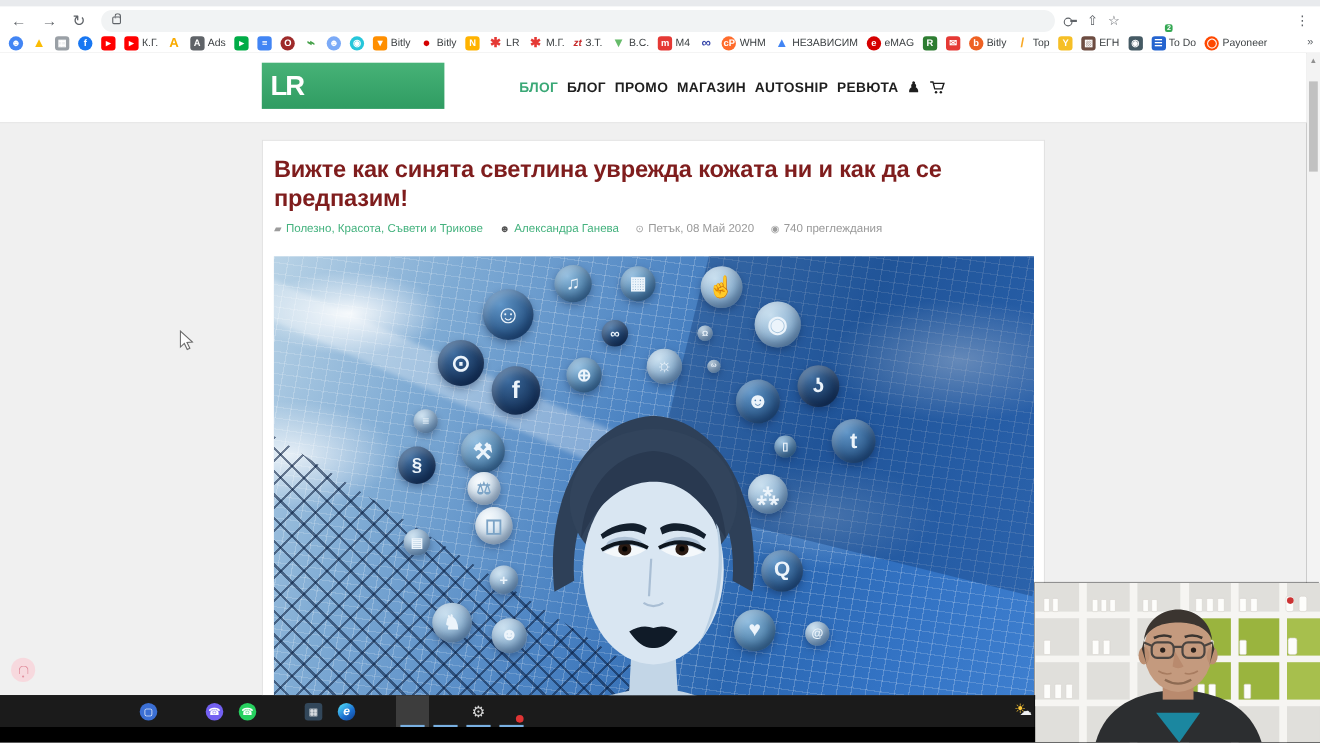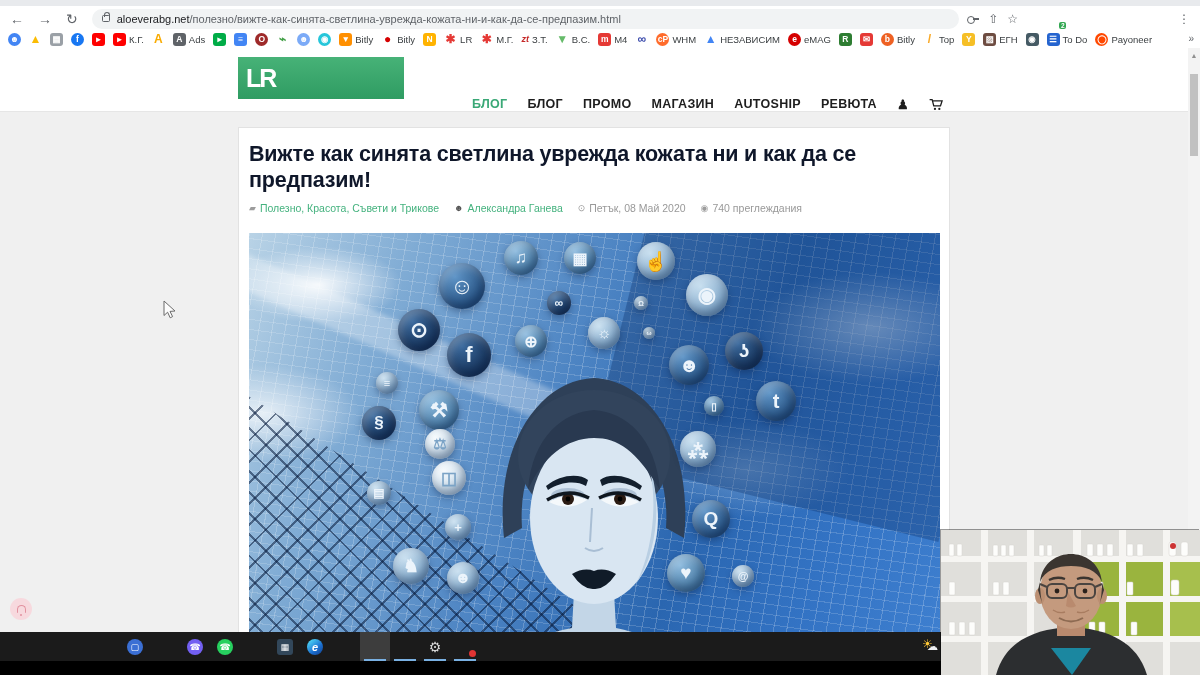--- a/index.html
+++ b/index.html
@@ -39,29 +39,29 @@
   .scrollbar{position:absolute;top:48px;right:0;width:12px;height:584px;background:#f3f3f3}
   .scrollbar .up{position:absolute;top:4px;left:0;width:12px;text-align:center;font-size:7px;color:#909090}
   .scrollbar .thumb{position:absolute;top:26px;left:2px;width:8px;height:82px;background:#c1c1c1}
 
   .site-header{position:absolute;top:0;left:0;width:100%;height:63px;background:#fff;box-shadow:0 1px 0 #e6e6e6}
   .logo{position:absolute;left:238px;top:9px;width:166px;height:42px;background:linear-gradient(#47b277,#2f9c62);display:flex;align-items:center;padding:0 8px;gap:7px}
   .lr-mark{font-size:25px;font-weight:700;color:#fff;letter-spacing:-2px}
   .logo-txt{display:flex;flex-direction:column;align-items:center;flex:1}
   .logo-l1,.logo-l2{font-size:10.5px;font-weight:700;color:#fff;letter-spacing:.2px;line-height:1.15;white-space:nowrap}
   .logo-l3{font-size:5.5px;color:#d9f3e6;letter-spacing:.4px;margin-top:1px;white-space:nowrap}
-  .mainnav{position:absolute;left:472px;top:0;height:63px;display:flex;align-items:flex-end;gap:20px}
+  .mainnav{position:absolute;left:472px;top:0;height:63px;display:flex;align-items:center;gap:8px}
   .nav-item{display:flex;align-items:center;gap:4px;font-size:12.5px;font-weight:700;color:#1e1e1e;letter-spacing:.3px;white-space:nowrap}
   .nav-item.active .nav-label{color:#3aa876}
   .nav-item .pico,.nav-item .cico{display:none}
   .nav-item.kind-person .pico{display:inline;font-size:13px;line-height:1}
   .nav-item.kind-cart .cico{display:inline-flex}
 
   .content-card{position:absolute;left:238px;top:79px;width:712px;height:560px;background:#fff;border:1px solid #e2e2e2}
-  .card-title{margin:13px 10px 0;font-size:21.5px;font-weight:700;color:#0f172a;line-height:1.22;letter-spacing:-.2px}
+  .card-title{margin:13px 10px 0;font-size:21.5px;font-weight:700;color:#7f1d1d;line-height:1.22;letter-spacing:-.2px}
   .meta{margin:9px 10px 0;display:flex;gap:15px;align-items:center;font-size:10.5px;color:#999}
   .meta .mi{display:flex;gap:4px;align-items:center}
   .meta .mi i{font-style:normal;font-size:9px;color:#9c9c9c}
   .meta .green{color:#44b27e}
 
   
   .hero{position:absolute;left:10px;top:105px;width:691px;height:430px;overflow:hidden;background:
     radial-gradient(120px 55px at 10% 12%,rgba(255,255,255,.9),rgba(255,255,255,0) 70%),
     radial-gradient(140px 70px at 2% 42%,rgba(255,255,255,.75),rgba(255,255,255,0) 70%),
     radial-gradient(170px 80px at 90% 22%,rgba(230,243,255,.55),rgba(230,243,255,0) 70%),
@@ -121,21 +121,20 @@
 <div id="screen">
 
   <div class="chrome-top">
     <div class="tabstrip"></div>
     <div class="toolbar">
       <span class="navbtn">←</span>
       <span class="navbtn">→</span>
       <span class="navbtn">↻</span>
       <div class="omnibox">
         <span class="lockpad"></span>
-        <span class="url"><b style="font-weight:400">aloeverabg.net</b><span class="path">/полезно/вижте-как-синята-светлина-уврежда-кожата-ни-и-как-да-се-предпазим.html</span></span>
       </div>
       <div class="obox-icons">
         <span class="keyic"></span>
         <span>⇧</span>
         <span>☆</span>
       </div>
       <div class="ext-row">
 
       <span class="ext bm-circle" style="--bg: #9aa0a6;">
             <span>◍</span>

